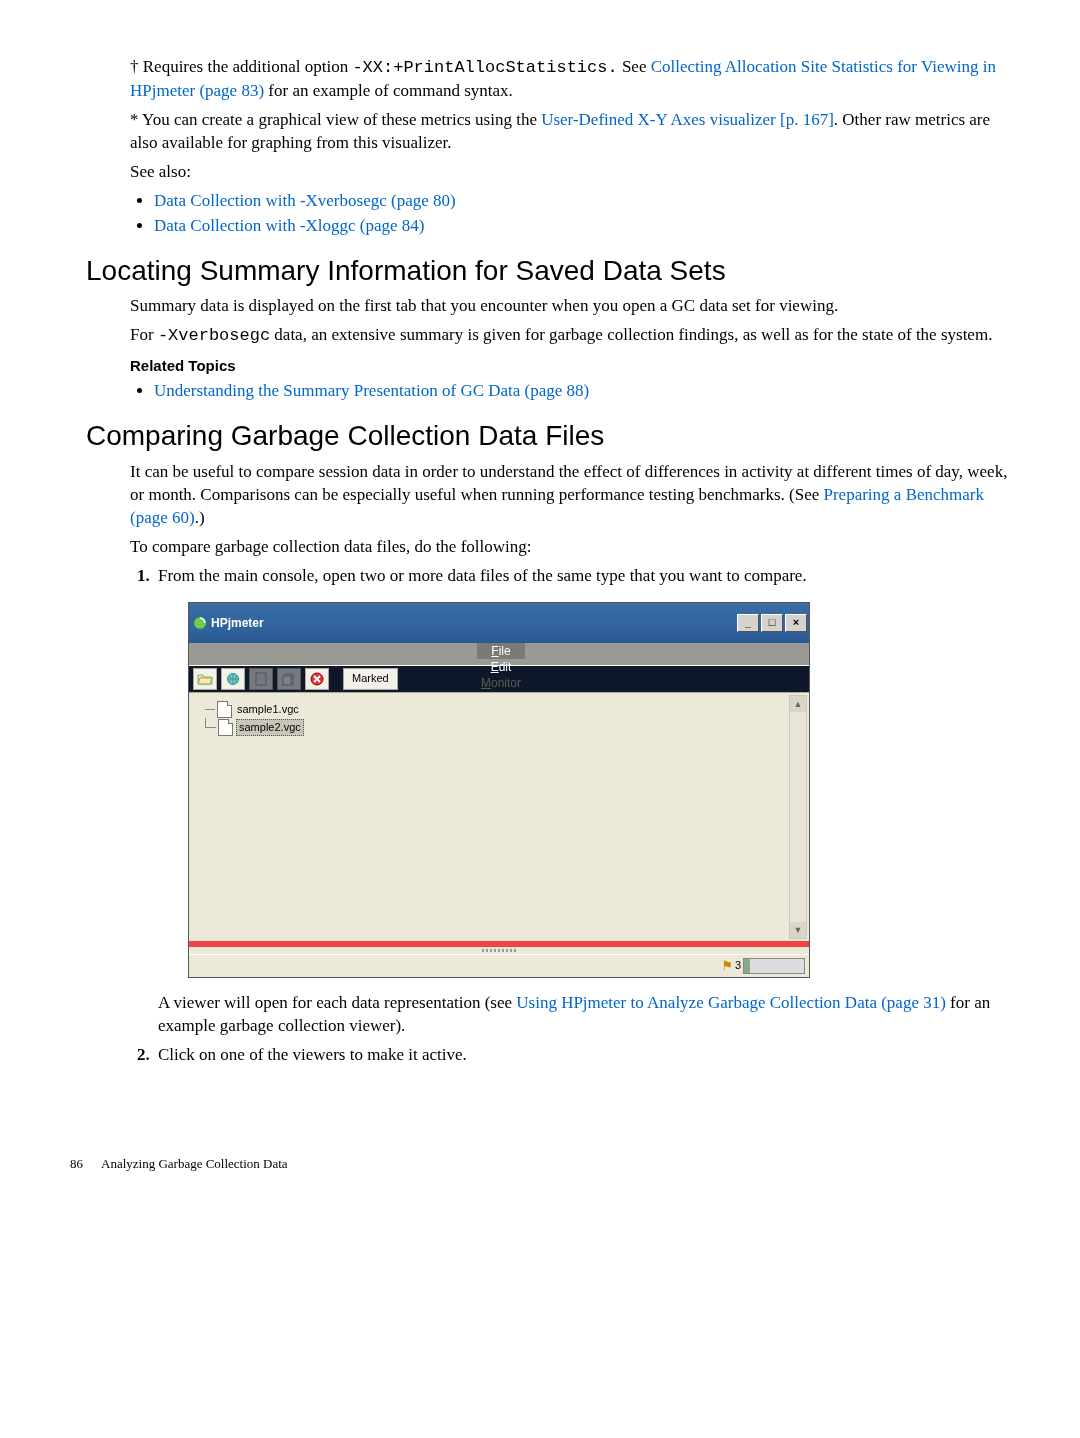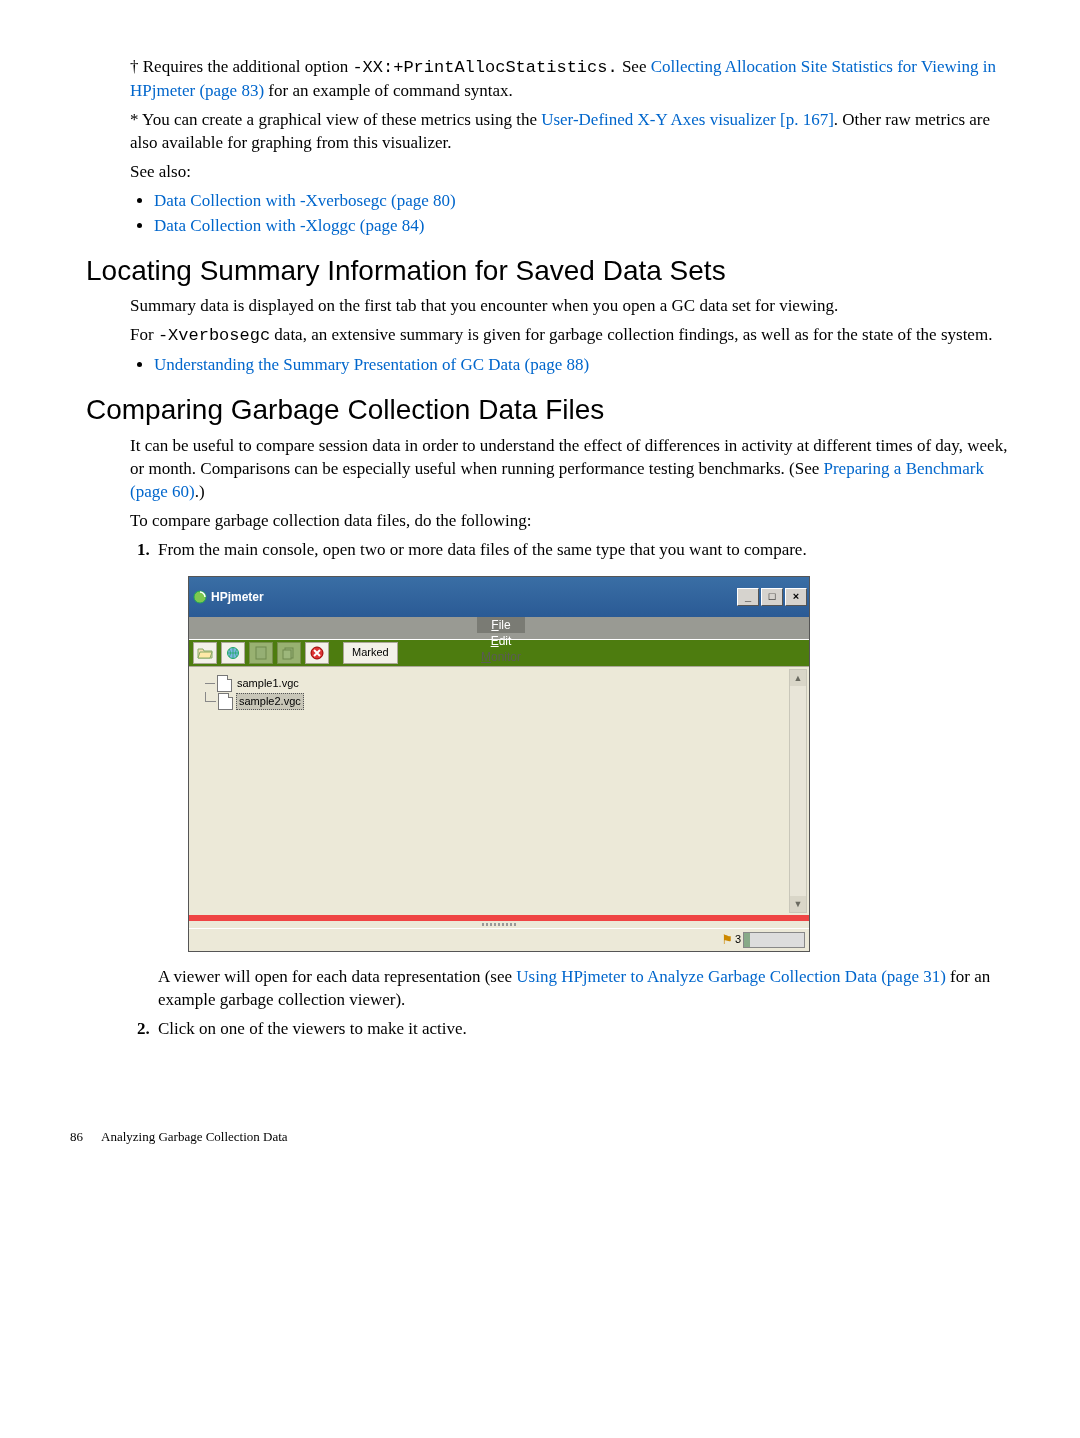--- a/index.html
+++ b/index.html
@@ -104,21 +104,21 @@
     padding: 0 14px;
     height:100%;
     display:flex;align-items:center;
   }
   .menubar .menu-item.active { background:#7a7b74; }
   .menubar .disabled { color:#5a5b54; }
   .menubar u { text-decoration: underline; }
   .toolbar {
     display:flex;
     align-items:center;
-    background:#4d7c0f;
+    background:#0f172a;
     height:26px;
     border-top:1px solid #fff;
     border-bottom:1px solid #aca899;
     padding:0 4px;
     gap:4px;
   }
   .tbtn {
     width:22px;height:20px;
     border:1px solid #aca899;
     background:#f3f1e9;
@@ -192,20 +192,21 @@
       <li><a class="link" href="#">Data Collection with -Xloggc (page 84)</a></li>
     </ul>
   </div>
 
   <h2 class="section">Locating Summary Information for Saved Data Sets</h2>
   <div class="indent">
     <p>Summary data is displayed on the first tab that you encounter when you open a GC data set for viewing.</p>
     <p>
       <span>For </span><span class="code">-Xverbosegc</span><span> data, an extensive summary is given for garbage collection findings, as well as for the state of the system.</span>
     </p>
+    <div class="subhead">Related Topics</div>
     <ul class="bullets">
       <li><a class="link" href="#">Understanding the Summary Presentation of GC Data (page 88)</a></li>
     </ul>
   </div>
 
   <h2 class="section">Comparing Garbage Collection Data Files</h2>
   <div class="indent">
     <p>
       <span>It can be useful to compare session data in order to understand the effect of differences in activity at different times of day, week, or month. Comparisons can be especially useful when running performance testing benchmarks. (See </span><a class="link" href="#">Preparing a Benchmark (page 60)</a><span>.)</span>
     </p>

